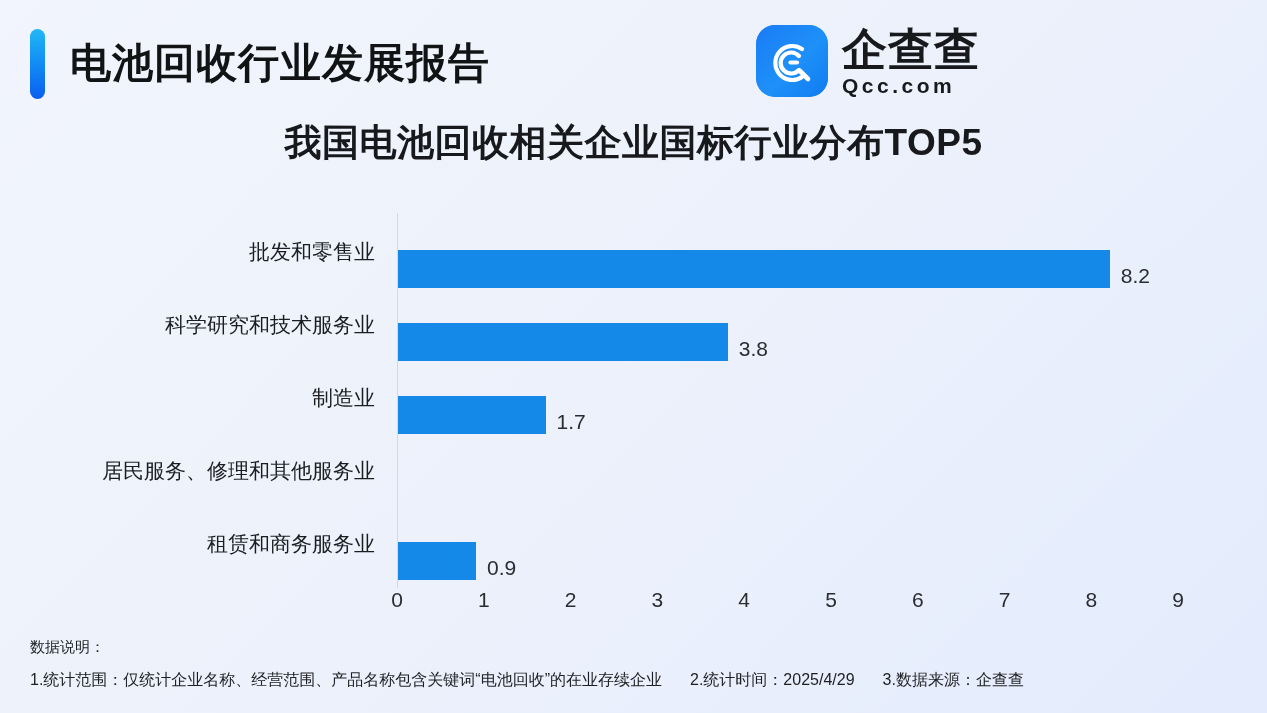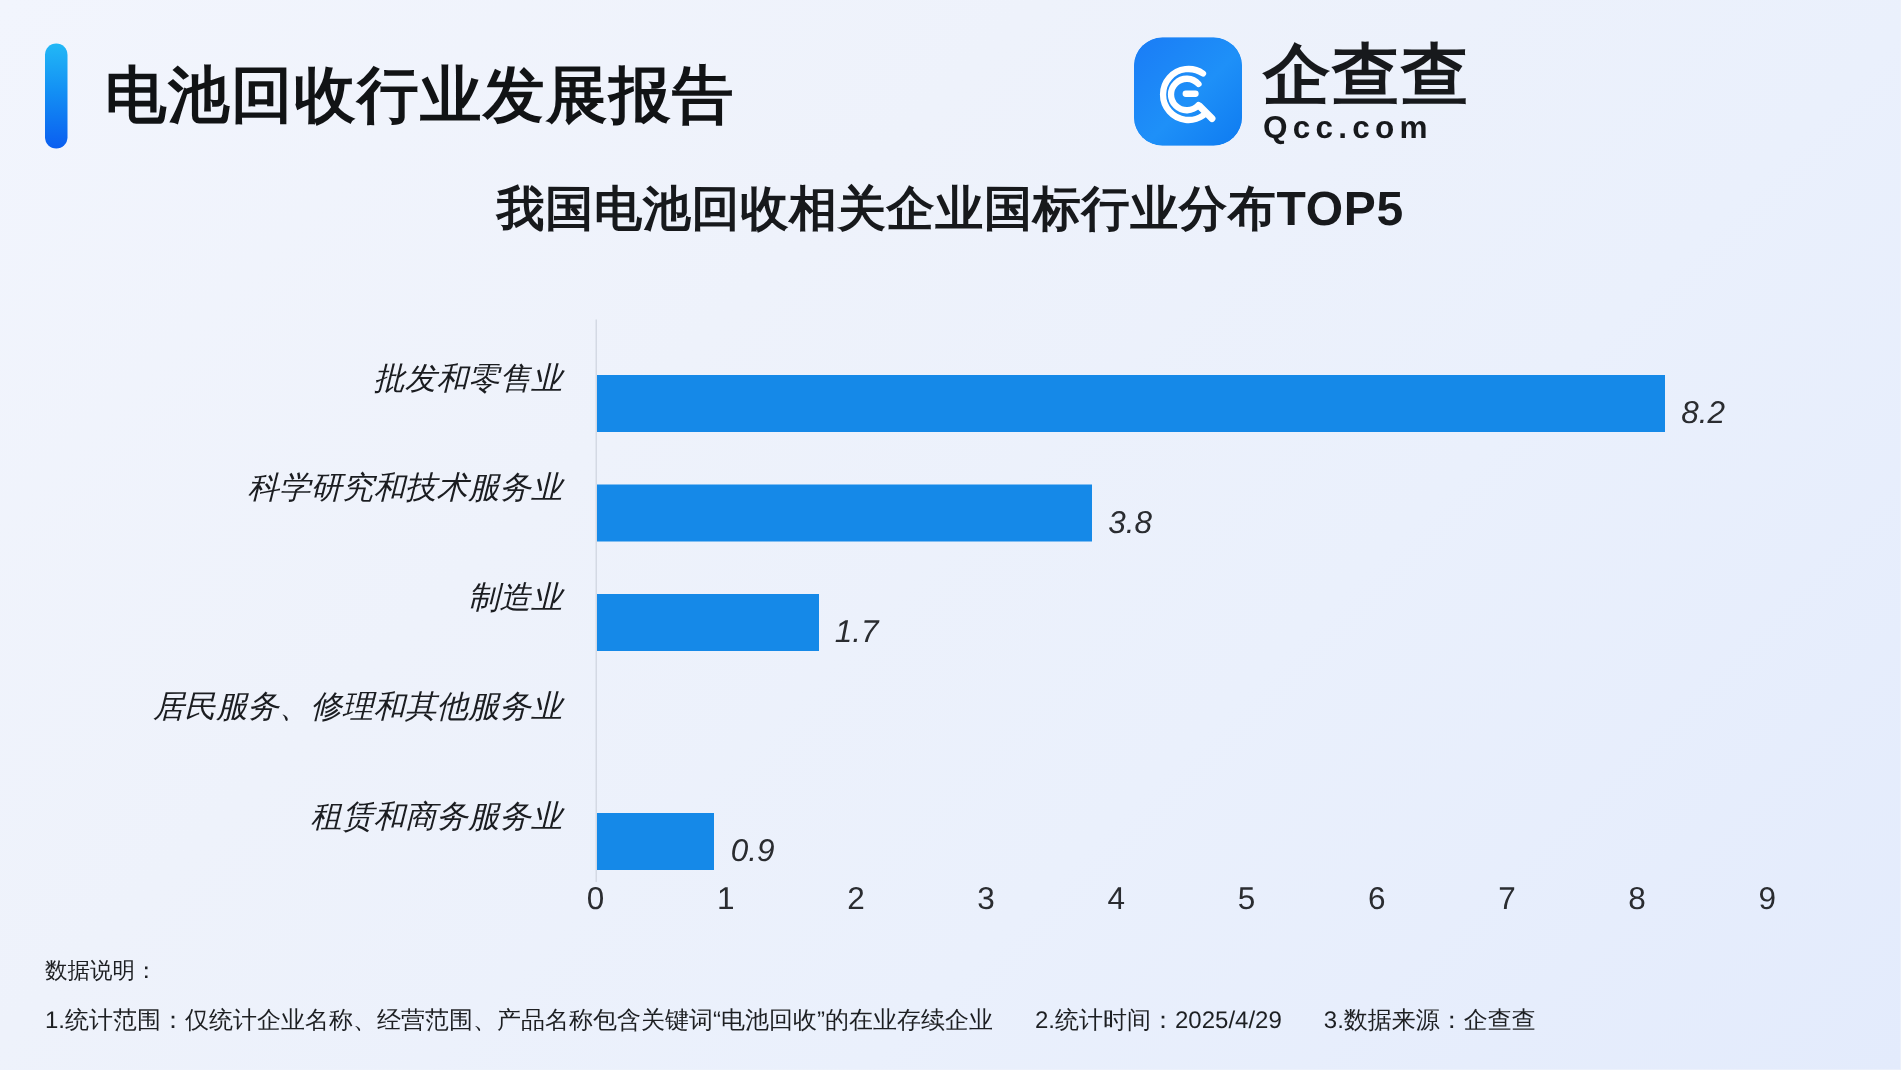--- a/index.html
+++ b/index.html
@@ -81,41 +81,40 @@
     letter-spacing: 3.5px;
     white-space: nowrap;
   }
 
   
   #chart-title {
     position: absolute;
     left: 0; top: 118px;
     width: 1267px;
     text-align: center;
-    font-size: 32px;
+    font-size: 37px;
     font-weight: bold;
     color: #17191c;
     letter-spacing: 0.5px;
   }
   #chart-subtitle {
     position: absolute;
     left: 0; top: 157px;
     width: 1267px;
     text-align: center;
     font-size: 21px;
     color: #2b2d31;
   }
 
   
   #chart-area {
     position: absolute;
     left: 0; top: 205px;
     width: 1267px;
     height: 420px;
-    font-style: italic;
   }
   #axis-line {
     position: absolute;
     left: 397px; top: 8px;
     width: 1px; height: 375px;
     background: #d4d9e4;
   }
   .bar-row {
     position: absolute;
     left: 0;

